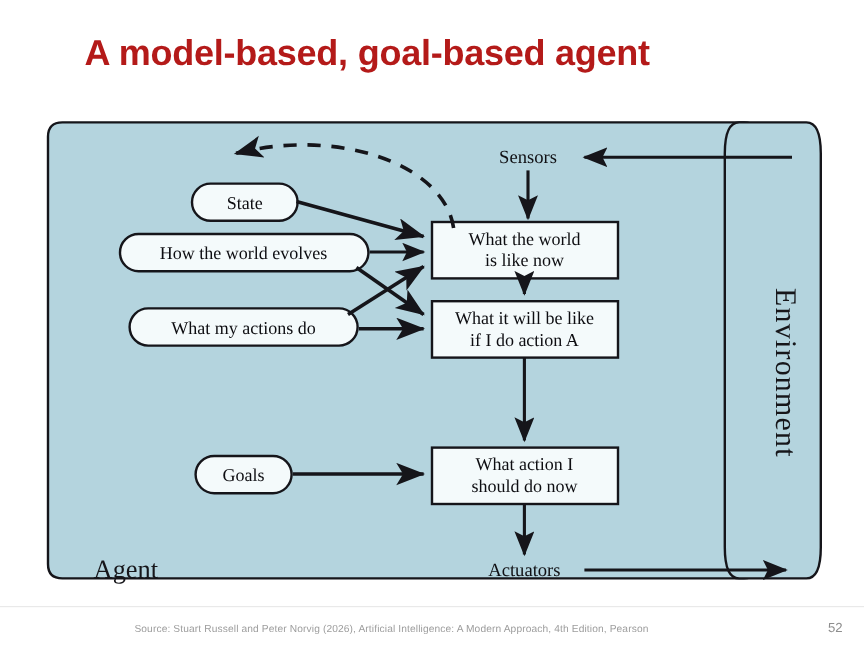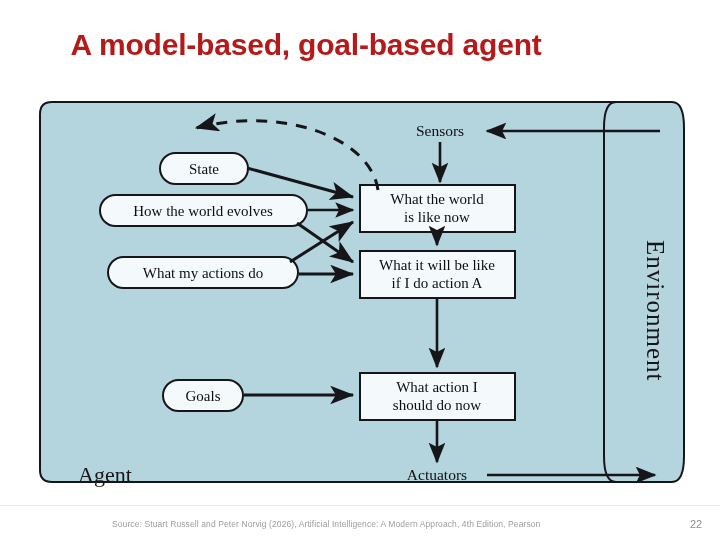--- a/index.html
+++ b/index.html
@@ -166,13 +166,13 @@
     <line x1="299" y1="184" x2="353" y2="184" stroke="#15151a" stroke-width="3" marker-end="url(#ah-sm)"></line>
 
     <line x1="244" y1="305" x2="353" y2="305" stroke="#15151a" stroke-width="3" marker-end="url(#ah-sm)"></line>
 
     <path d="M 378,100 C 370,46 280,16 196,38" fill="none" stroke="#15151a" stroke-width="3" stroke-dasharray="11,9" marker-end="url(#ah-sm)"></path>
   </svg>
 </div>
 
 <div class="footer-rule"></div>
 <div class="footer-source">Source: Stuart Russell and Peter Norvig (2026), Artificial Intelligence: A Modern Approach, 4th Edition, Pearson</div>
-<div class="footer-page">22</div>
+<div class="footer-page">52</div>
 
 </body></html>

